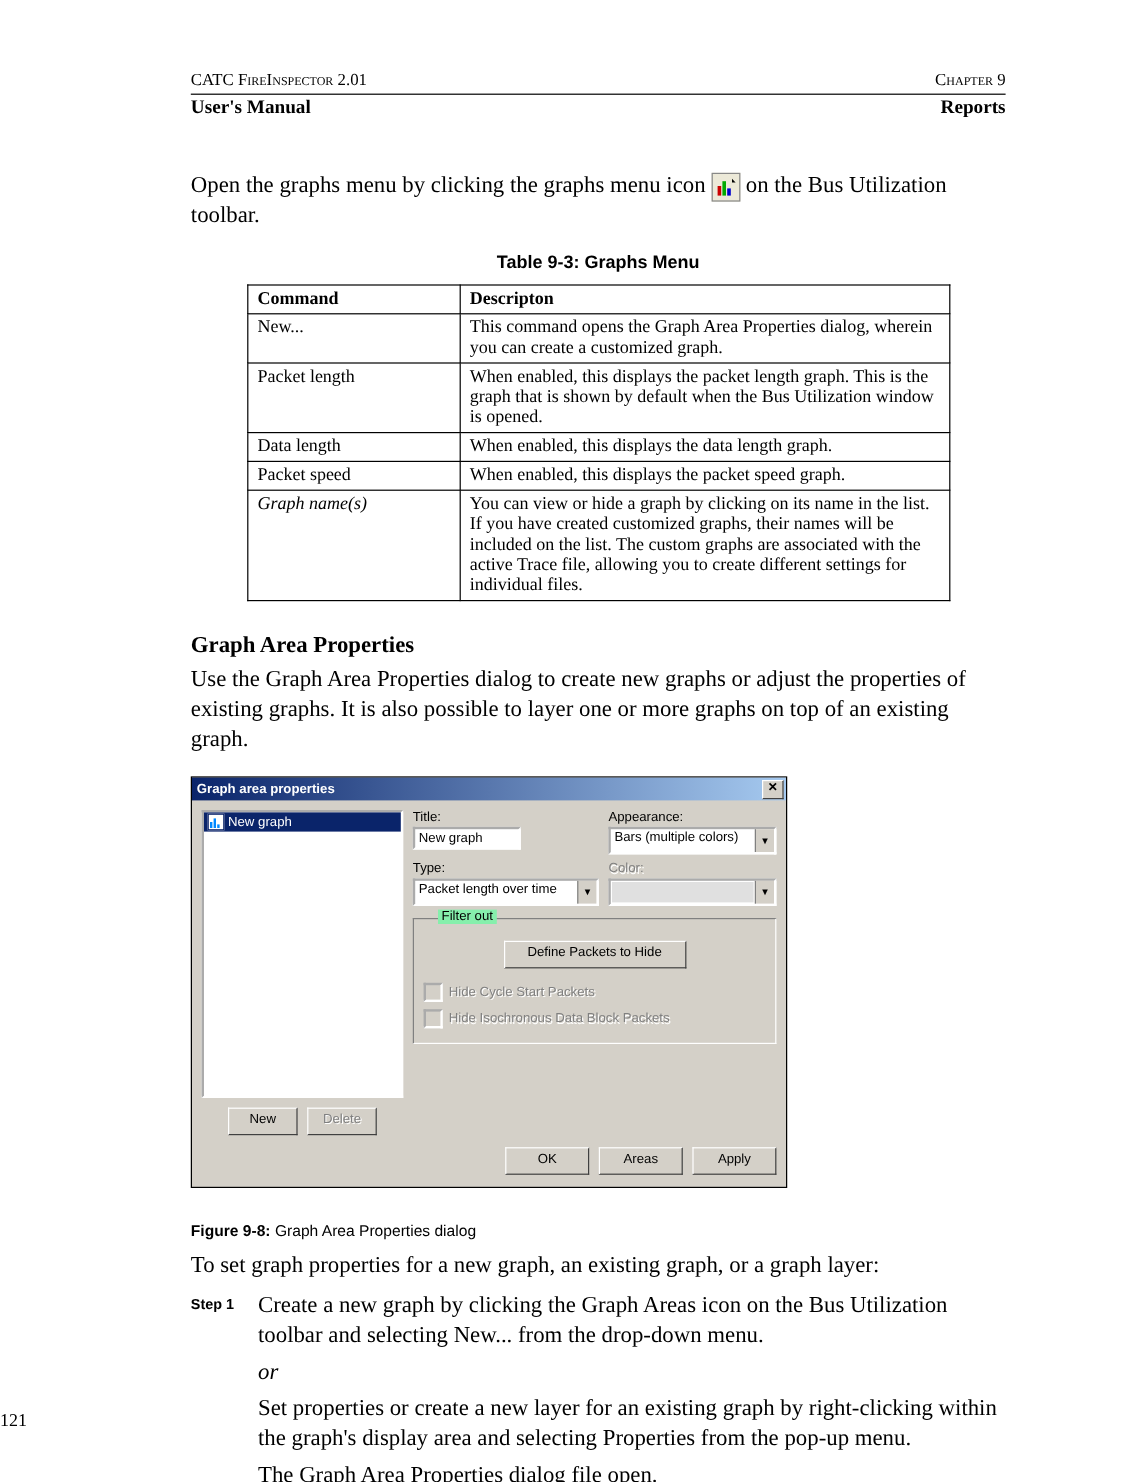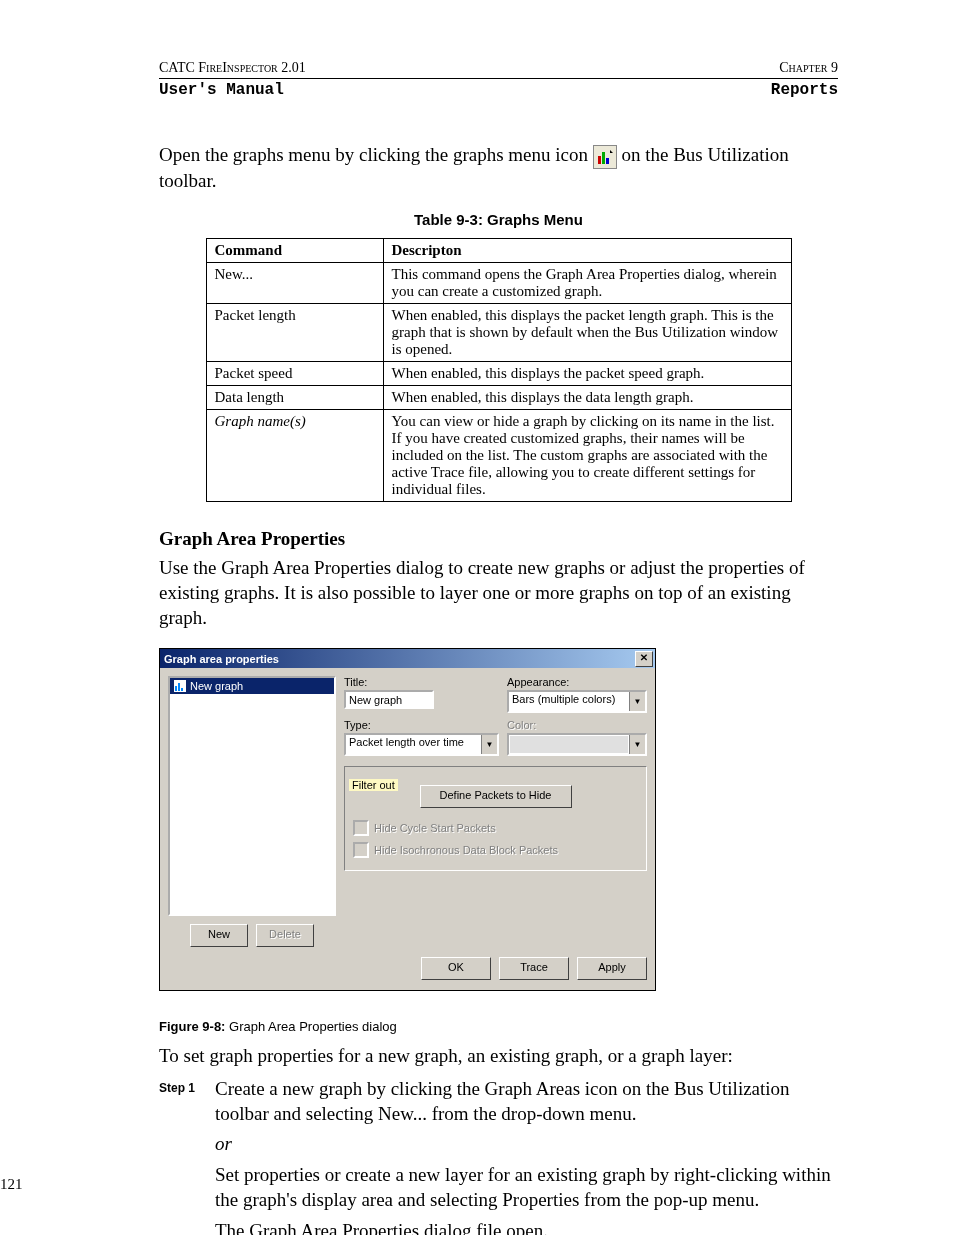--- a/index.html
+++ b/index.html
@@ -23,21 +23,20 @@
     font-variant: small-caps;
   }
   .header-row2 {
     display: flex;
     justify-content: space-between;
     font-size: 16px;
     font-weight: bold;
     border-top: 1.5px solid #000;
     padding-top: 2px;
     margin-top: 2px;
-    font-family: Liberation Mono, monospace;
   }
   .body-text {
     font-size: 19px;
     line-height: 1.3;
     margin-top: 44px;
   }
   .inline-icon {
     display: inline-block;
     width: 22px;
     height: 22px;
@@ -188,21 +187,21 @@
   .color-swatch .sw { flex:1; margin:1px; background:#e0e0e0; }
   .color-swatch .drop { width:15px; background:#d4d0c8; border-left:1px solid #808080; display:flex;align-items:center;justify-content:center;font-size:8px;}
   .disabled-text { color:#808080; text-shadow: 1px 1px 0 #fff; }
   .groupbox {
     border:1px solid #808080;
     border-bottom-color:#fff; border-right-color:#fff;
     margin-top:10px; padding: 10px 8px 12px 8px;
     position:relative;
   }
   .groupbox .legend {
-    position:absolute; top:-8px; left:4px; background:#fef9c3; padding:0 3px;margin-top:20px;
+    position:absolute; top:-8px; left:20px; background:#86efac; padding:0 3px;
   }
   .define-btn {
     width: 150px; margin: 8px auto 12px auto; display:block;
   }
   .chk-row { display:flex; align-items:center; gap:5px; margin-top:6px; }
   .chk {
     width:12px;height:12px;border:2px inset #fff;background:#fff;
   }
   .chk.disabled { background:#d4d0c8; }
   .dialog-footer {
@@ -271,26 +270,26 @@
     </tr>
     <tr>
       <td>New...</td>
       <td>This command opens the Graph Area Properties dialog, wherein you can create a customized graph.</td>
     </tr>
     <tr>
       <td>Packet length</td>
       <td>When enabled, this displays the packet length graph. This is the graph that is shown by default when the Bus Utilization window is opened.</td>
     </tr>
     <tr>
+      <td>Data length</td>
+      <td>When enabled, this displays the data length graph.</td>
+    </tr>
+    <tr>
       <td>Packet speed</td>
       <td>When enabled, this displays the packet speed graph.</td>
-    </tr>
-    <tr>
-      <td>Data length</td>
-      <td>When enabled, this displays the data length graph.</td>
     </tr>
     <tr>
       <td class="italic">Graph name(s)</td>
       <td>You can view or hide a graph by clicking on its name in the list. If you have created customized graphs, their names will be included on the list. The custom graphs are associated with the active Trace file, allowing you to create different settings for individual files.</td>
     </tr>
   </tbody>
     </table>
 
   <div class="section-heading">Graph Area Properties</div>
   <div class="para">Use the Graph Area Properties dialog to create new graphs or adjust the properties of existing graphs. It is also possible to layer one or more graphs on top of an existing graph.</div>
@@ -358,21 +357,21 @@
           </div>
           <div class="chk-row">
             <div class="chk disabled"></div>
             <span class="disabled-text">Hide Isochronous Data Block Packets</span>
           </div>
         </div>
       </div>
     </div>
     <div class="dialog-footer">
       <div class="win-btn" style="min-width:68px">OK</div>
-      <div class="win-btn" style="min-width:68px">Trace</div>
+      <div class="win-btn" style="min-width:68px">Areas</div>
       <div class="win-btn" style="min-width:68px">Apply</div>
     </div>
   </div>
 
   <div class="fig-caption">
     <b>Figure 9-8:</b><span>  Graph Area Properties dialog</span>
   </div>
 
   <div class="para" style="margin-top:10px">To set graph properties for a new graph, an existing graph, or a graph layer:</div>
 

